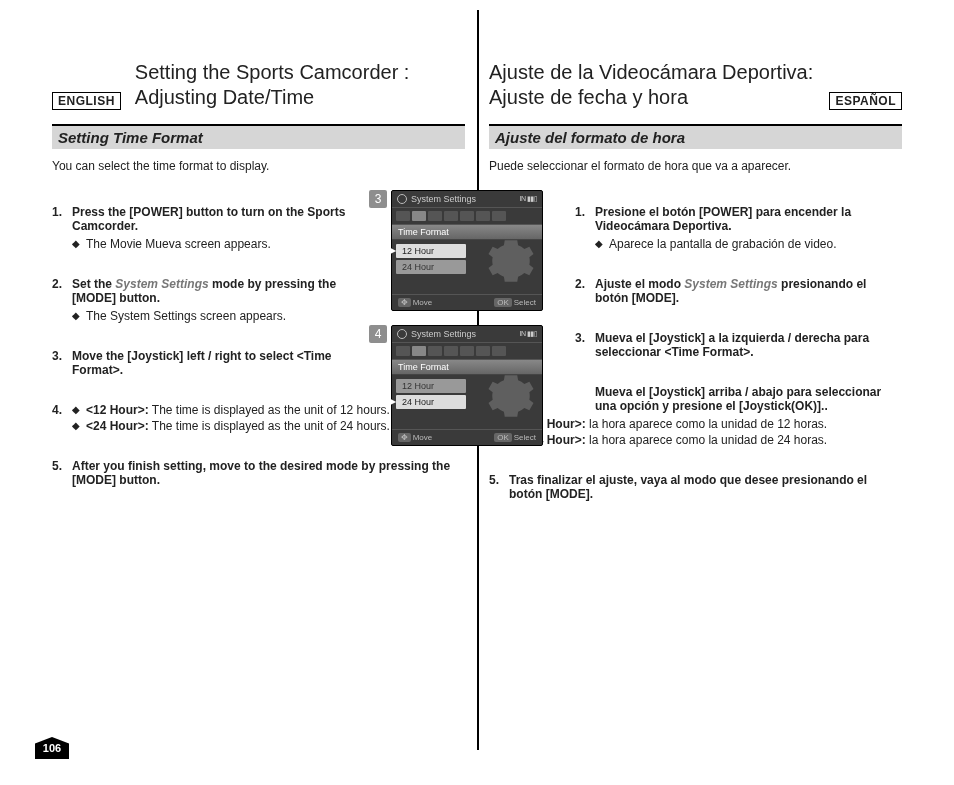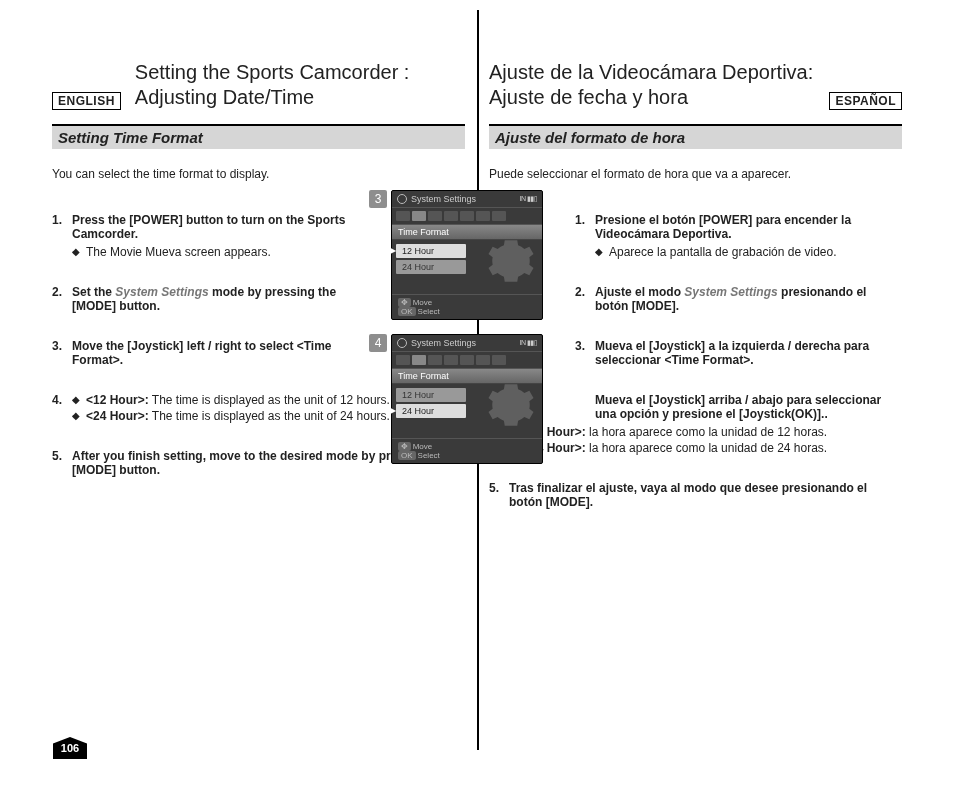--- a/index.html
+++ b/index.html
@@ -4,21 +4,21 @@
 <style>
   * { box-sizing: border-box; margin: 0; padding: 0; }
   body { width: 954px; height: 785px; font-family: Arial, Helvetica, sans-serif; background: #fff; color: #222; position: relative; }
   .page { width: 100%; height: 100%; padding: 60px 40px 30px; position: relative; display: flex; }
   .vdiv { position: absolute; left: 50%; top: 10px; bottom: 35px; width: 1.5px; background: #000; }
   .col { width: 50%; padding: 0 12px; }
   .header-row { display: flex; align-items: flex-end; gap: 14px; margin-bottom: 14px; }
   .lang-badge { border: 1.2px solid #000; font-size: 12px; font-weight: bold; padding: 1px 5px; letter-spacing: 0.5px; line-height: 1.2; }
   .title { font-size: 20px; font-weight: normal; line-height: 1.25; }
   .title-right { text-align: left; }
-  .subhead-wrap { border-top: 2.5px solid #000; margin-bottom: 18px; }
+  .subhead-wrap { border-top: 2.5px solid #000; margin-bottom: 10px; }
   .subhead { background: #d6d6d6; font-style: italic; font-weight: bold; font-size: 15px; padding: 3px 6px; }
   .intro { font-size: 12px; margin-bottom: 14px; }
   ol.steps { list-style: none; counter-reset: step; font-size: 12px; margin-top: 32px; }
   ol.steps > li { counter-increment: step; margin-bottom: 26px; position: relative; padding-left: 20px; }
   ol.steps > li::before { content: counter(step) "."; position: absolute; left: 0; font-weight: bold; }
   .step-title { font-weight: bold; }
   .em-gray { color: #777; font-style: italic; }
   ul.sub { list-style: none; margin-top: 4px; font-weight: normal; }
   ul.sub li { position: relative; padding-left: 14px; margin-top: 2px; }
   ul.sub li::before { content: "◆"; position: absolute; left: 0; font-size: 10px; top: 1px; }
@@ -36,24 +36,24 @@
   .tabs { display: flex; gap: 2px; padding: 3px 4px; border-bottom: 1px solid #555; }
   .tab { width: 14px; height: 10px; background: #555; border-radius: 1px; }
   .tab.active { background: #888; }
   .label-row { background: linear-gradient(#888,#666); padding: 2px 6px; font-size: 9px; color: #fff; border-bottom: 1px solid #444; }
   .opts { display: flex; flex-direction: column; padding: 4px; gap: 2px; position: relative; min-height: 54px; }
   .opt { background: #ddd; color: #222; font-size: 9px; padding: 2px 6px; border-radius: 1px; width: 70px; }
   .opt.dim { background: #999; color: #333; }
   .arrow-mark { position: absolute; left: -2px; color: #fff; font-size: 8px; }
   .gear-bg { position: absolute; right: 6px; bottom: 6px; opacity: 0.25; }
   .gear-bg svg { width: 50px; height: 50px; }
-  .screen-ftr { display: flex; justify-content: space-between; padding: 3px 6px; border-top: 1px solid #555; font-size: 8px; color: #bbb; flex-direction: column; }
+  .screen-ftr { display: flex; justify-content: space-between; padding: 3px 6px; border-top: 1px solid #555; font-size: 8px; color: #bbb; }
   .btn-chip { background: #666; padding: 0 3px; border-radius: 2px; margin-right: 2px; }
 
-  .page-num { position: absolute; left: 53px; bottom: 26px; }
+  .page-num { position: absolute; left: 35px; bottom: 26px; }
   .page-num-shape { width: 34px; height: 22px; background: #000; color: #fff; font-size: 11px; font-weight: bold; display: flex; align-items: center; justify-content: center; clip-path: polygon(50% 0, 100% 30%, 100% 100%, 0 100%, 0 30%); }
 </style>
 </head>
 <body>
 
 <div class="page">
   <div class="vdiv"></div>
 
   <div class="col">
     <div class="header-row">
@@ -67,20 +67,23 @@
 
     <ol class="steps">
       <li>
         <div class="step-title step-narrow">Press the [POWER] button to turn on the Sports Camcorder.</div>
         <ul class="sub">
             <li>The Movie Mueva screen appears.</li>
           </ul>
       </li>
       <li>
         <div class="step-title step-narrow"><span>Set the </span><span class="em-gray">System Settings</span><span> mode by pressing the [MODE] button.</span></div>
+        <ul class="sub">
+            <li>The System Settings screen appears.</li>
+          </ul>
       </li>
       <li>
         <div class="step-title step-narrow">Move the [Joystick] left / right to select &lt;Time Format&gt;.</div>
       </li>
       <li>
         <ul class="sub">
           <li><b>&lt;12 Hour&gt;:</b><span> The time is displayed as the unit of 12 hours.</span></li>
           <li><b>&lt;24 Hour&gt;:</b><span> The time is displayed as the unit of 24 hours.</span></li>
         </ul>
       </li>

